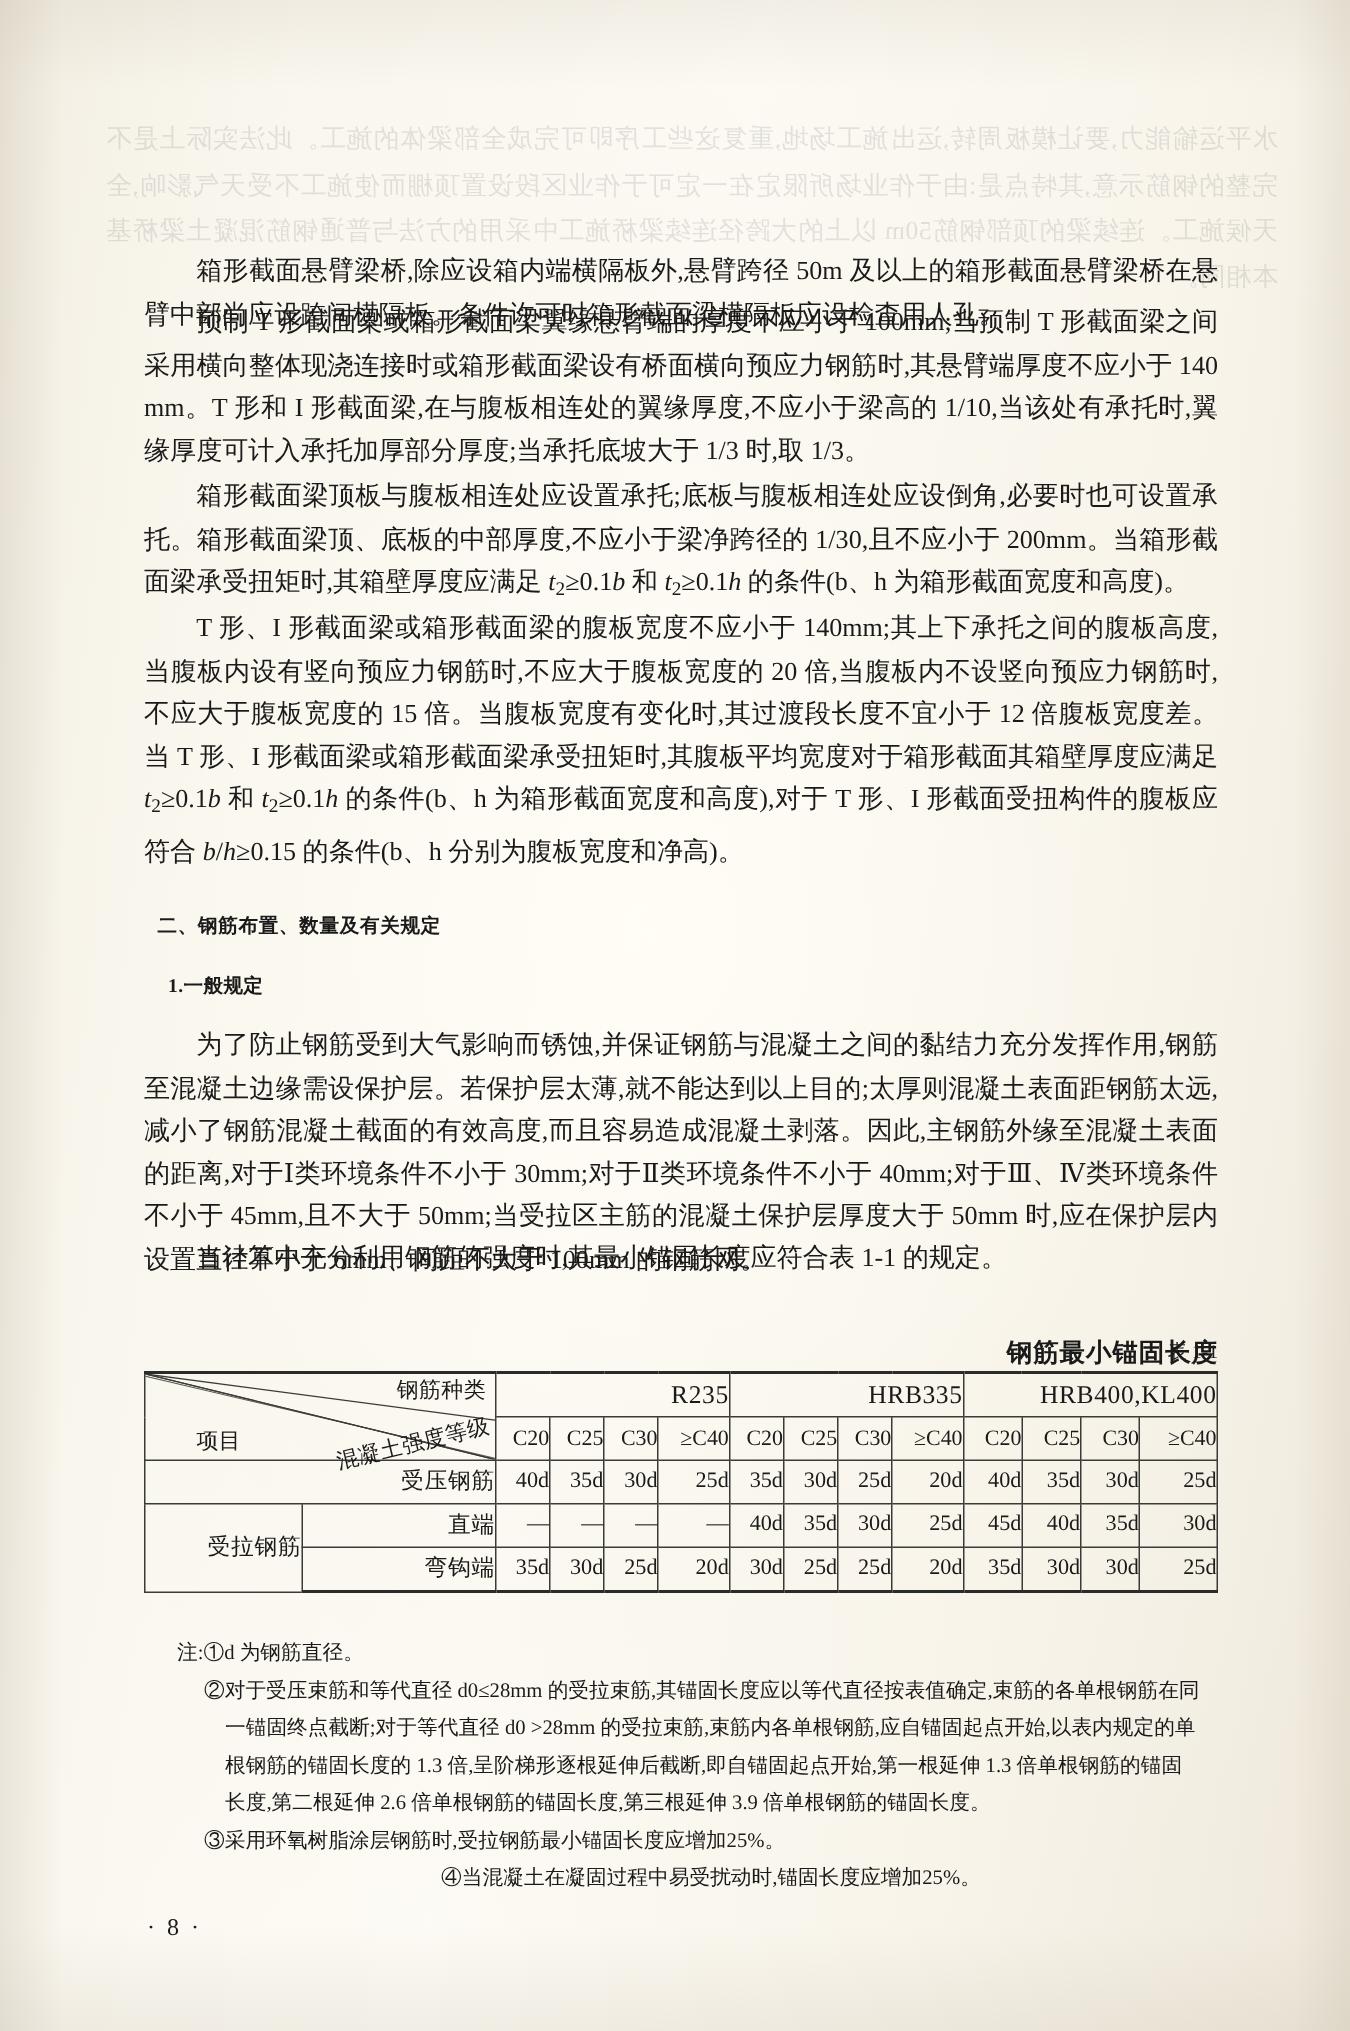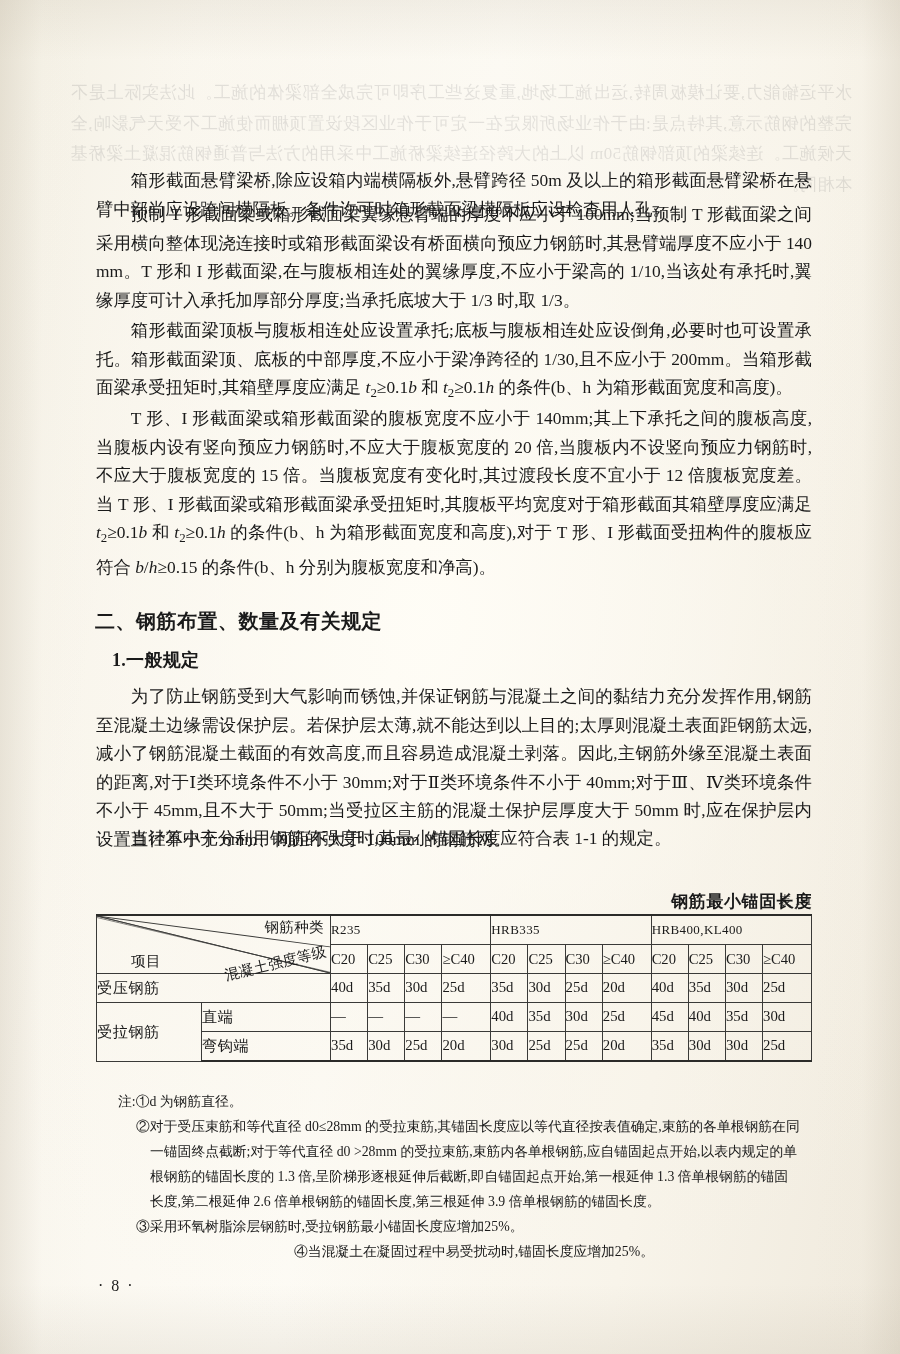--- a/index.html
+++ b/index.html
@@ -66,30 +66,30 @@
     line-height: 28.6px;
     text-align: justify;
     text-justify: inter-ideograph;
     word-break: break-all;
     text-indent: 0;
   }
   .indent { text-indent: 2em; }
 
   .heading {
     position: absolute;
-    left: 95px;
+    left: 105px;
     font-weight: bold;
-    font-size: 20px;
+    font-size: 13px;
     letter-spacing: 0.5px;
     font-family: Liberation Serif, serif;
   }
   .subheading {
     position: absolute;
     left: 112px;
-    font-size: 18px;
+    font-size: 13px;
     font-weight: bold;
     letter-spacing: 0.3px;
   }
 
   .tbl-title {
     position: absolute;
     top: 890px;
     left: 96px;
     width: 716px;
     text-align: right;
@@ -108,30 +108,30 @@
     position: absolute;
     top: 914px;
     left: 96px;
     width: 716px;
     border-collapse: collapse;
     font-size: 14.6px;
     background: transparent;
   }
   table.data td, table.data th {
     border: 1px solid #3a3a38;
-    text-align: left;
+    text-align: right;
     vertical-align: middle;
     padding: 0;
     font-weight: normal;
     height: 28px;
     line-height: 1.15;
   }
   table.data .thick-top { border-top: 2px solid #2b2b29; }
   table.data .thick-bot { border-bottom: 2px solid #2b2b29; }
-  .grp { font-size: 13px; letter-spacing: 0.4px; font-family: Liberation Serif, serif; }
+  .grp { font-size: 17px; letter-spacing: 0.4px; font-family: Liberation Serif, serif; }
   .cellv { font-size: 14.8px; font-style: normal; margin-left: 14px; }
   .rowlbl { font-size: 15.2px; letter-spacing: 0.5px; }
 
   
   .corner {
     position: relative;
     width: 232px;
     height: 74px;
     padding: 0 !important;
   }

